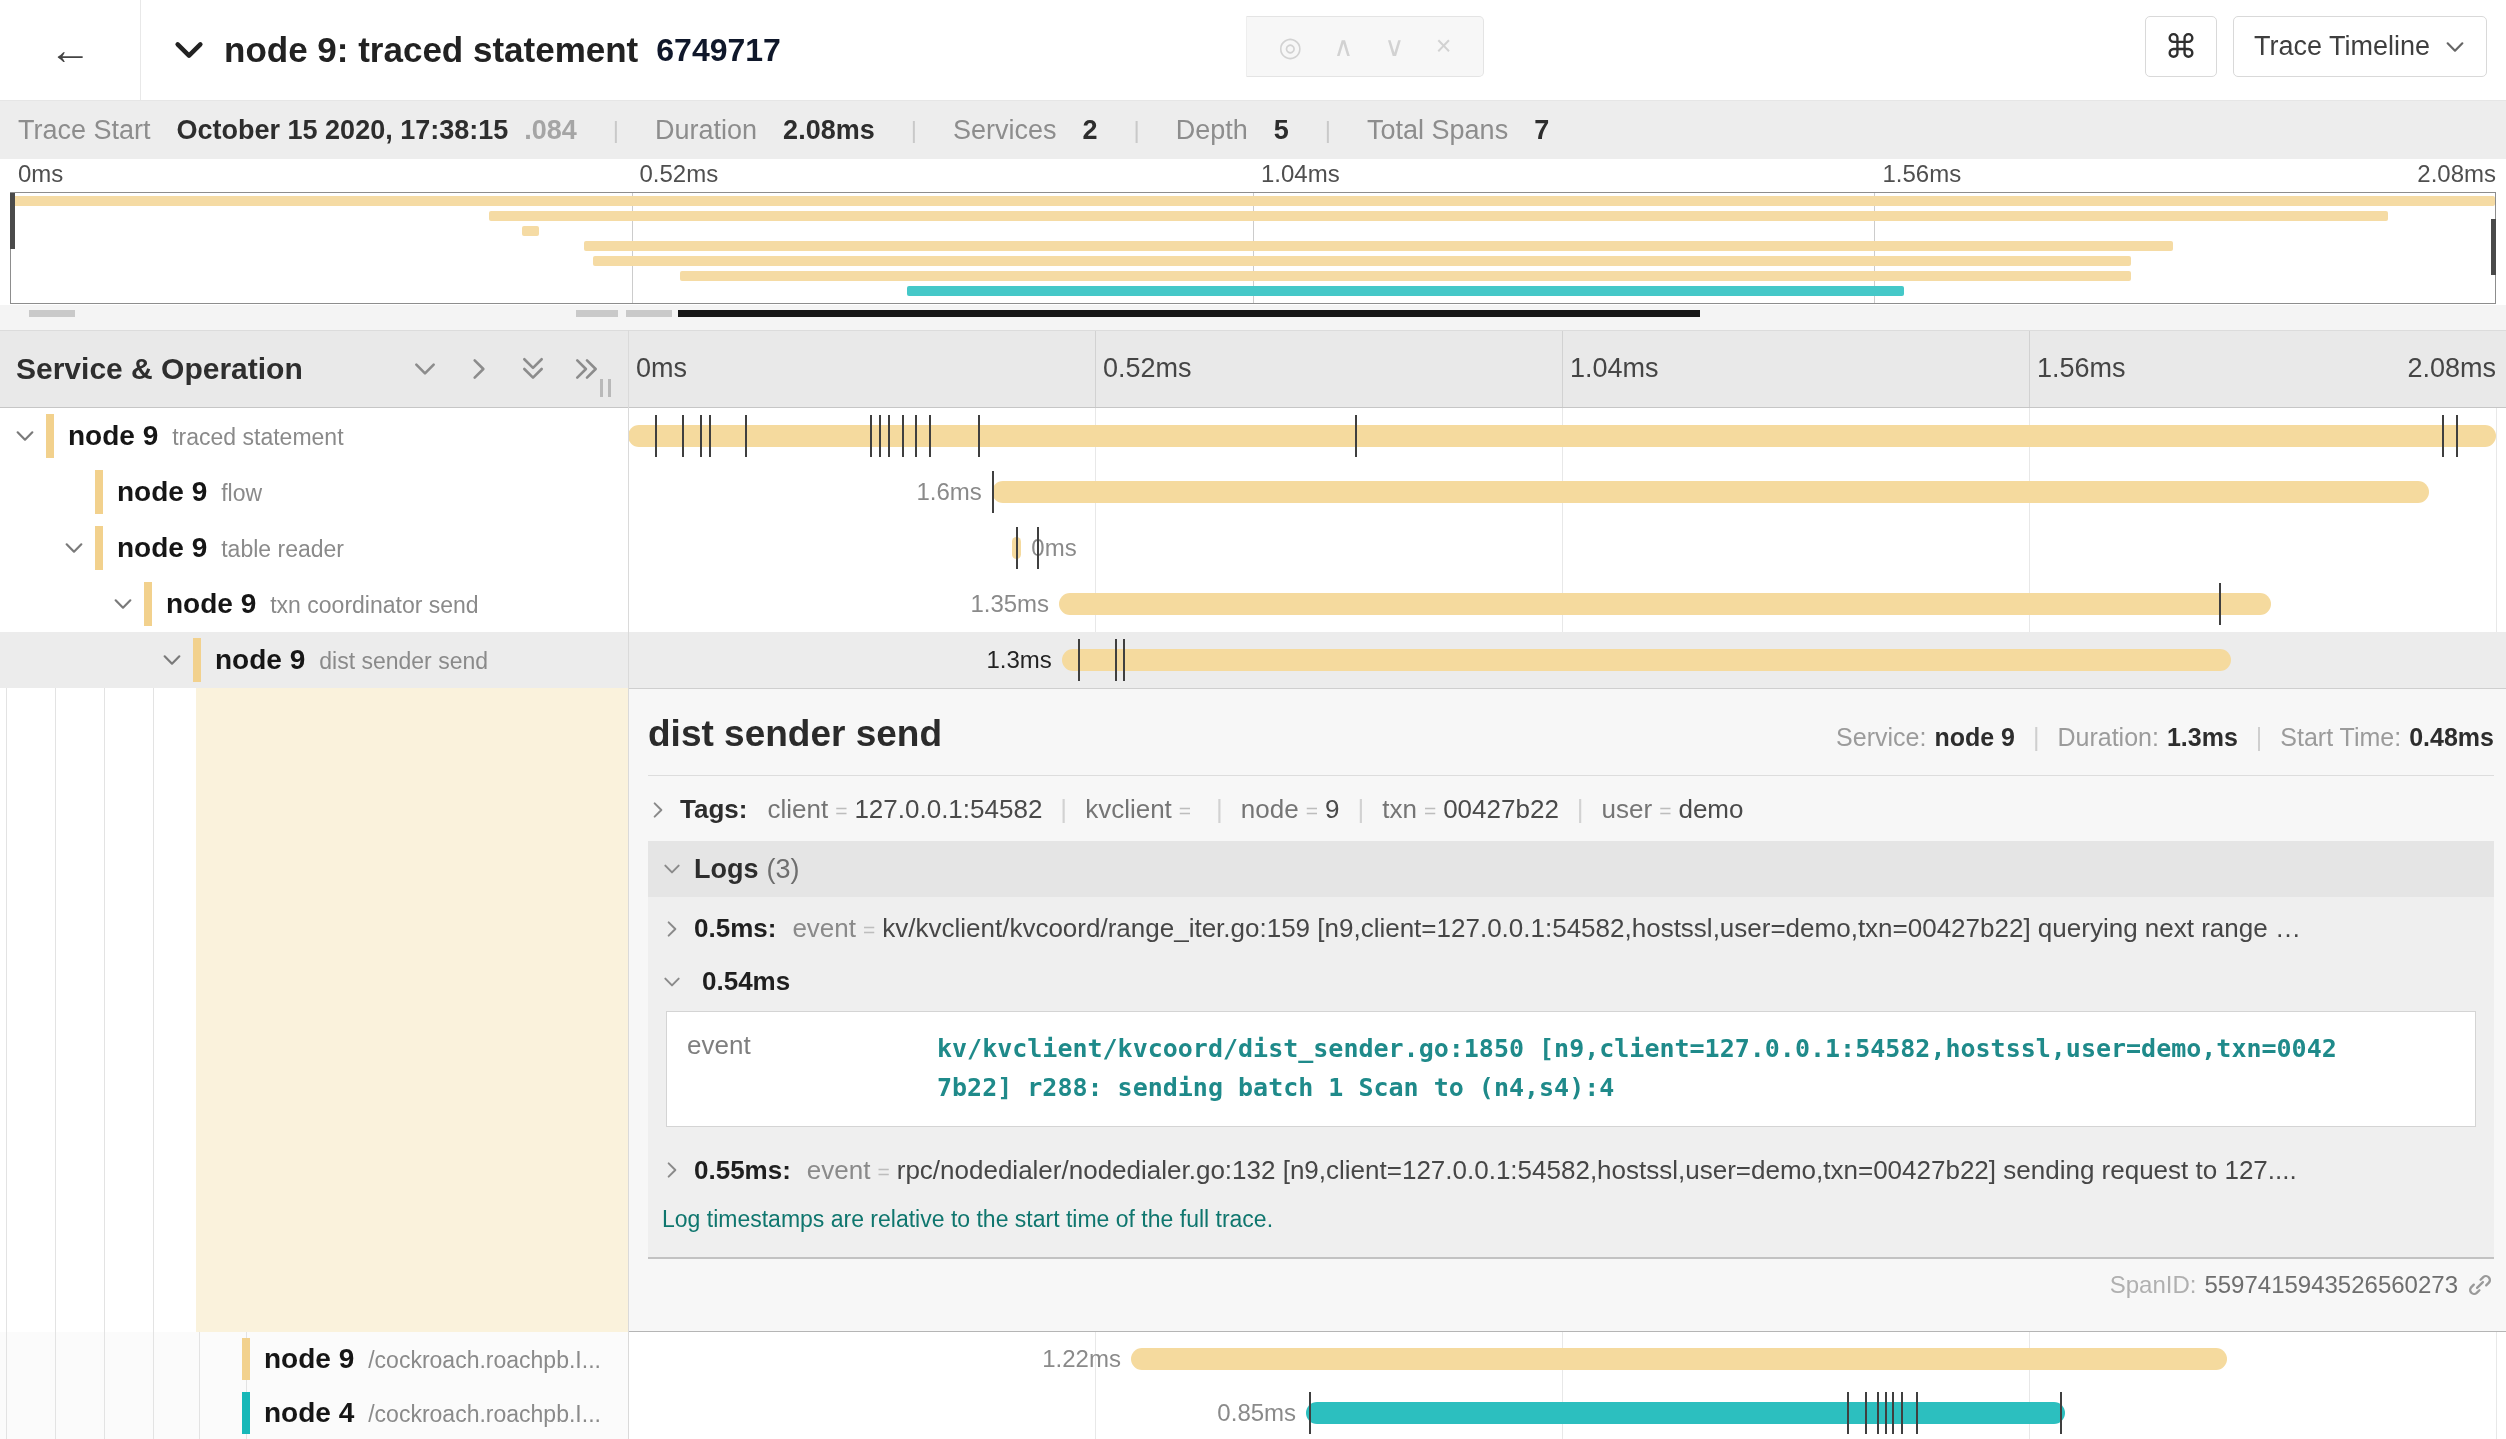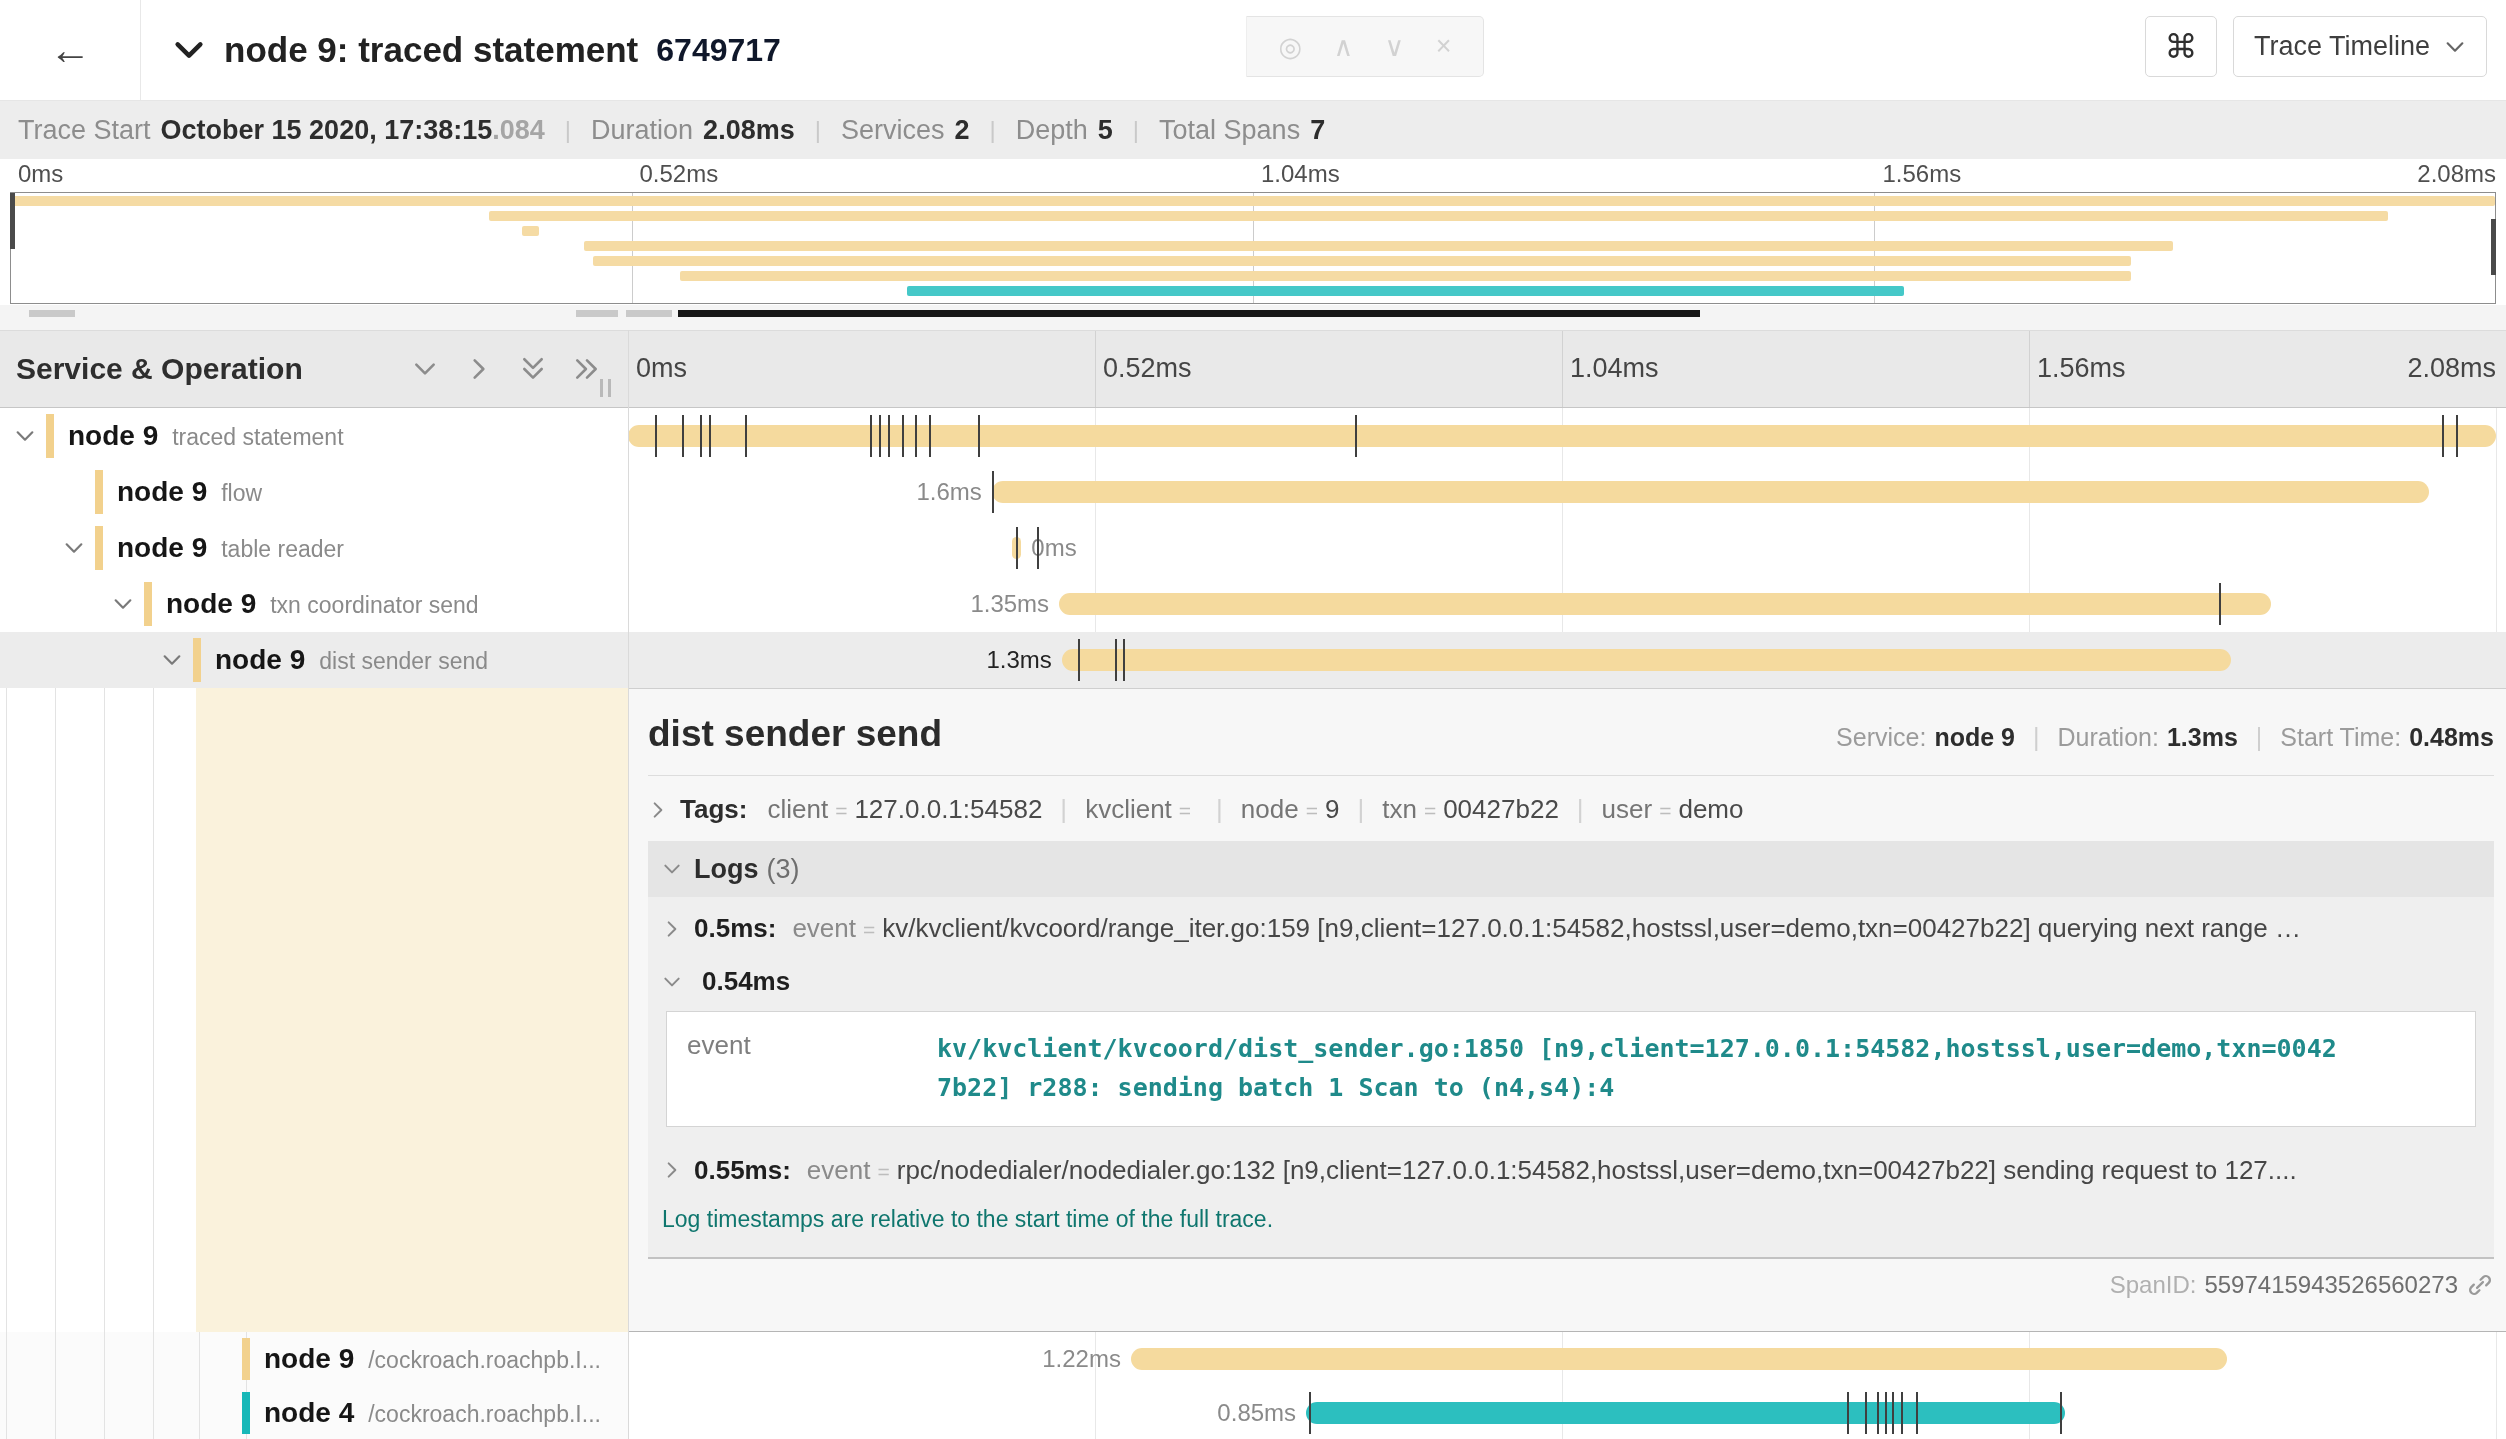--- a/index.html
+++ b/index.html
@@ -21,21 +21,21 @@
               border-radius:0 5px 5px 0;display:flex;align-items:center;justify-content:space-evenly;
               font-size:27px;color:#d2d2d2;box-sizing:border-box;}
   .kbd-btn{position:absolute;left:2145px;top:16px;width:72px;height:61px;border:1px solid #d9d9d9;border-radius:5px;
            background:#fff;display:flex;align-items:center;justify-content:center;font-size:33px;color:#2f2f2f;cursor:pointer;}
   .view-btn{position:absolute;left:2233px;top:16px;width:254px;height:61px;border:1px solid #d9d9d9;border-radius:5px;
             background:#fff;display:flex;align-items:center;justify-content:center;gap:14px;font-size:27px;color:#3f3f3f;
             font-family:"Liberation Sans",sans-serif;cursor:pointer;}
 
   
   .infobar{position:absolute;left:0;top:101px;width:2506px;height:58px;background:#ededed;
-           display:flex;align-items:center;padding-left:18px;box-sizing:border-box;font-size:27px;white-space:nowrap;}
+           display:flex;align-items:center;padding-left:18px;box-sizing:border-box;font-size:27px;white-space:nowrap;gap:16px;}
   .infobar .lbl{color:#8d8d8d;margin-right:10px;}
   .infobar .val{color:#2d2d2d;font-weight:bold;}
   .infobar .sfx{color:#a5a5a5;font-weight:bold;}
   .infobar .sep{color:#c9c9c9;margin:0 20px;font-size:24px;}
 
   
   .mini-labels{position:absolute;left:10px;top:158px;width:2486px;height:34px;}
   .mini-labels .mtick{position:absolute;top:2px;font-size:24px;color:#4f4f4f;}
   .mini-box{position:absolute;left:10px;top:192px;width:2486px;height:112px;border:1px solid #8d8d8d;background:#fff;box-sizing:border-box;}
   .mini-grid{position:absolute;top:0;bottom:0;width:1px;background:#ccc;}

